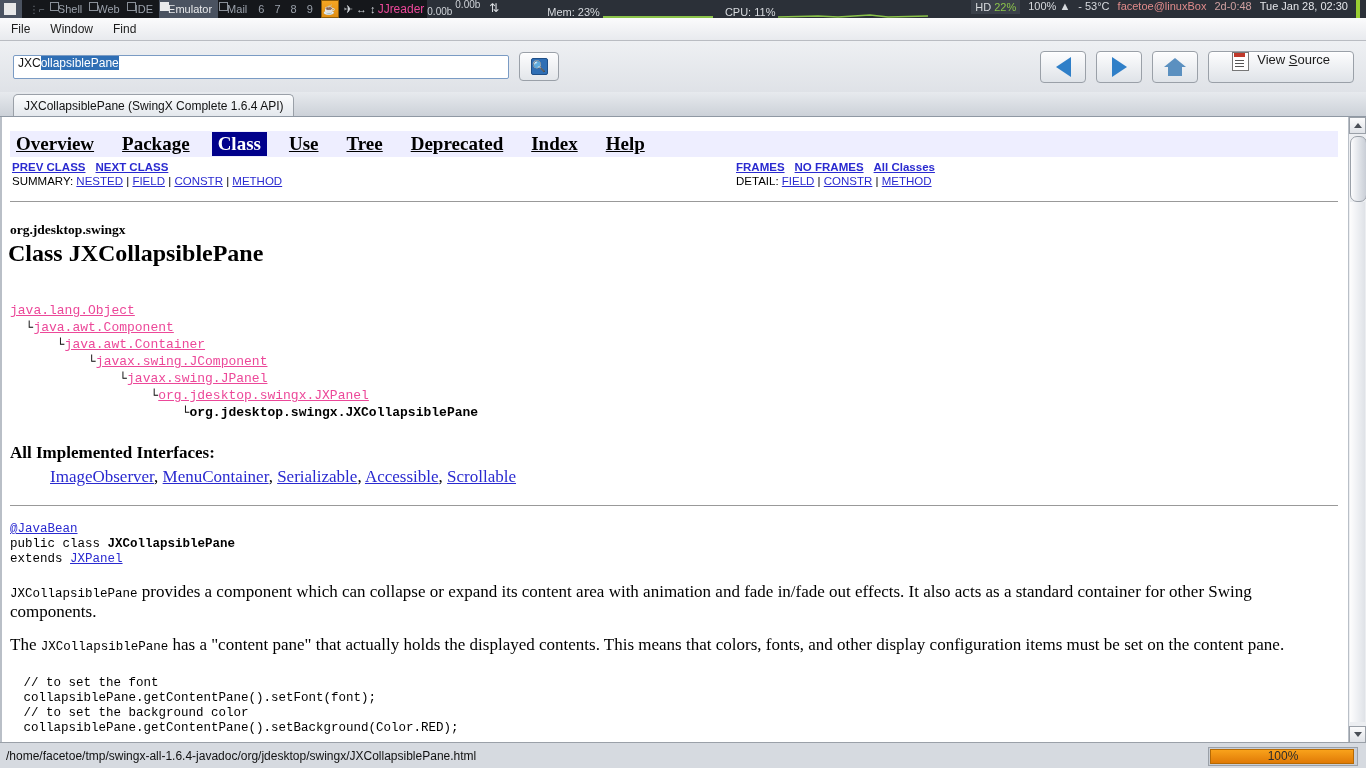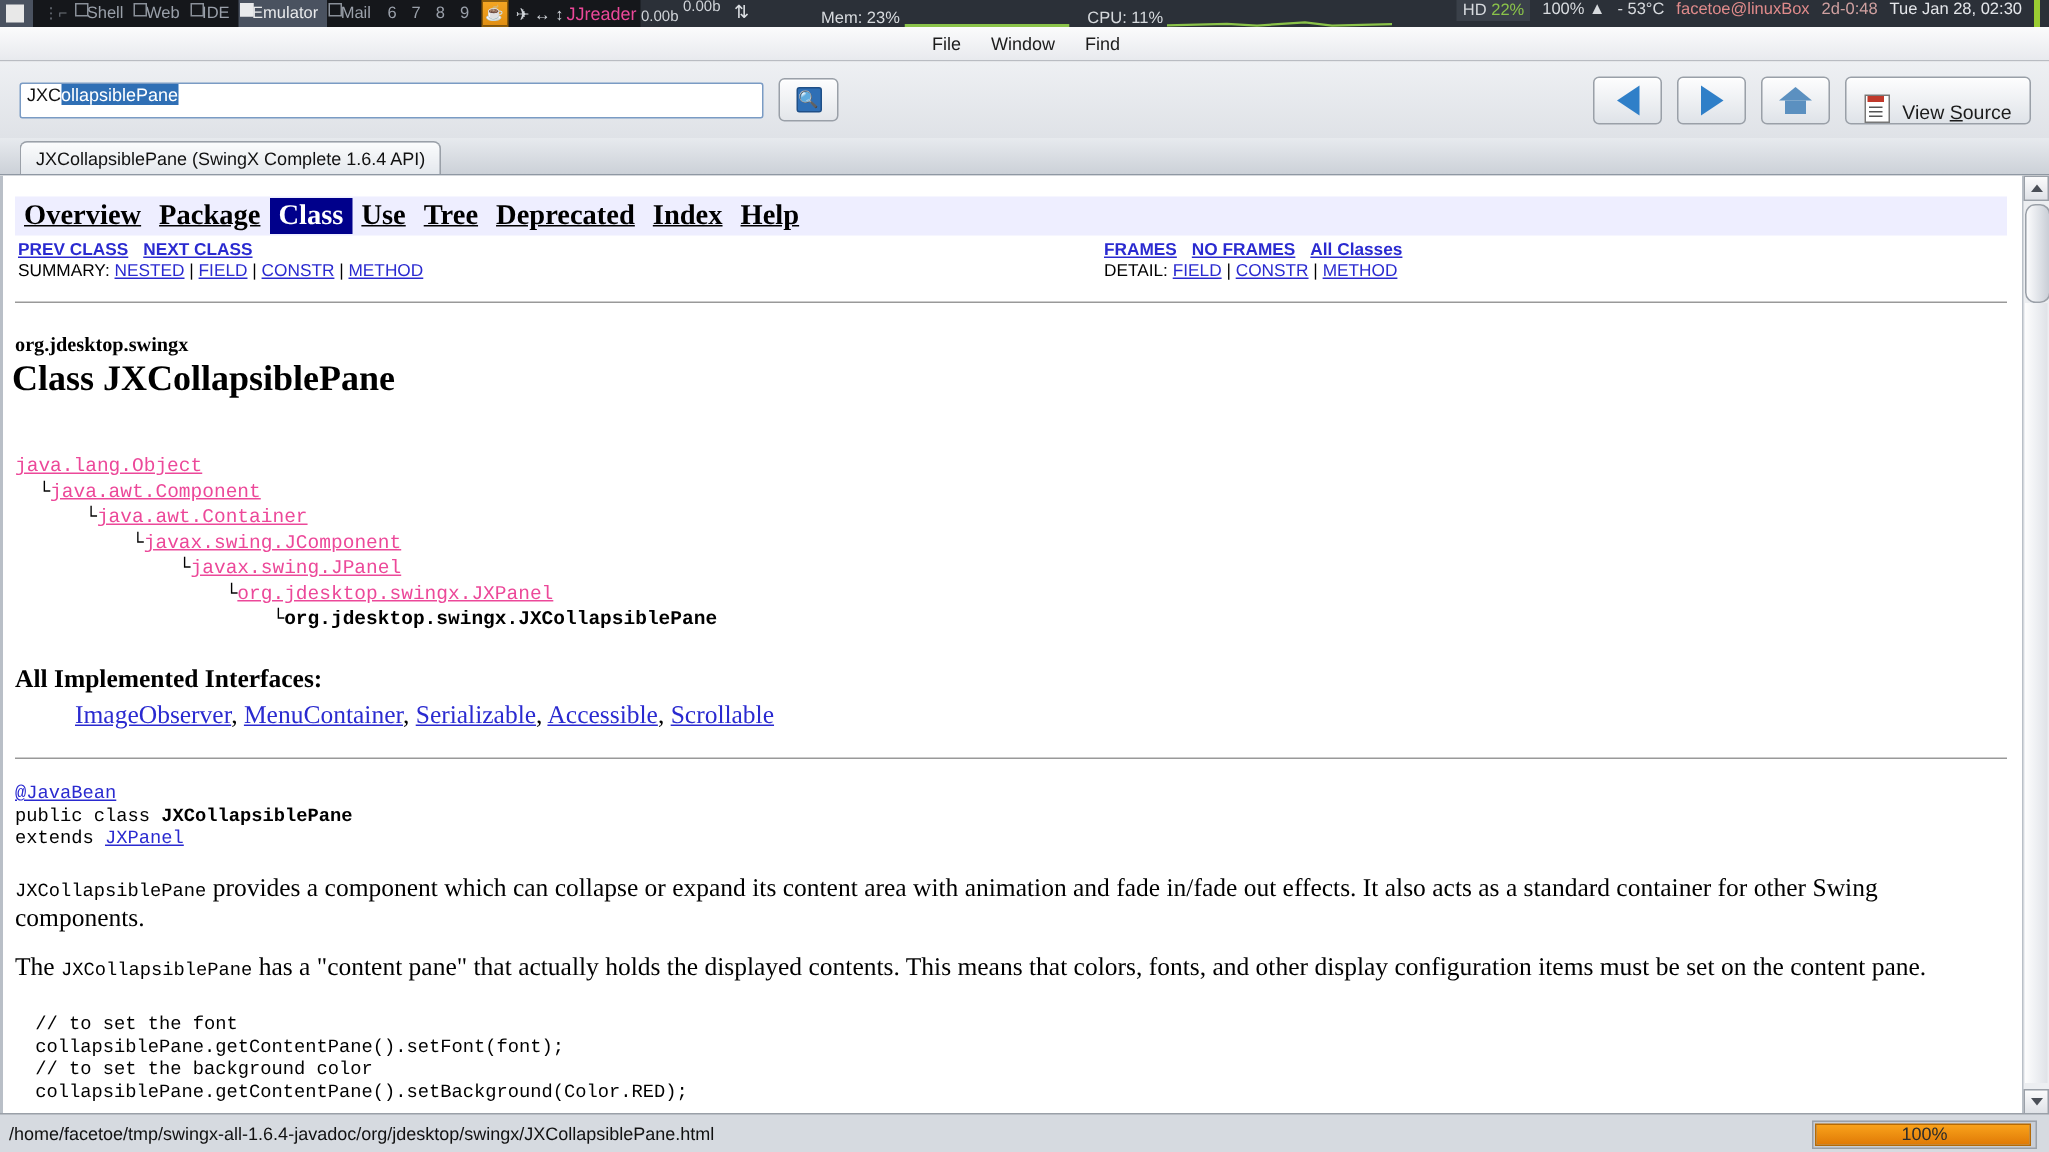--- a/index.html
+++ b/index.html
@@ -47,21 +47,21 @@
   .user{color:#e08b8b;}
   .uptime{color:#cfa0a0;}
   .clock{color:#e4e6ea;}
   .greenbar{width:4px;height:18px;background:#9acd32;}
 
   
   .menubar{
     position:absolute;left:0;top:18px;width:1366px;height:22px;
     background:linear-gradient(#fbfbfc,#e8eaee);
     border-bottom:1px solid #b9bcc2;
-    display:flex;align-items:center;font-size:12px;color:#1c1c1c;justify-content:center;
+    display:flex;align-items:center;font-size:12px;color:#1c1c1c;
   }
   .menubar .mi{padding:2px 9px;margin-left:2px;}
 
   
   .toolbar{
     position:absolute;left:0;top:41px;width:1366px;height:51px;
     background:linear-gradient(#eef0f3,#dfe2e7);
     display:flex;align-items:center;
   }
   .searchwrap{margin-left:13px;width:496px;height:24px;
@@ -84,23 +84,23 @@
     background:linear-gradient(#fdfdfe,#dfe3e8);
     display:flex;align-items:center;justify-content:center;
     box-shadow:inset 0 1px 0 #fff;
   }
   .tri-l{width:0;height:0;border-top:10px solid transparent;border-bottom:10px solid transparent;border-right:15px solid #2f7fc8;}
   .tri-r{width:0;height:0;border-top:10px solid transparent;border-bottom:10px solid transparent;border-left:15px solid #2f7fc8;}
   .home{position:relative;width:22px;height:18px;}
   .home .roof{position:absolute;left:0;top:0;width:0;height:0;border-left:11px solid transparent;border-right:11px solid transparent;border-bottom:9px solid #5b90c0;}
   .home .body{position:absolute;left:4px;top:9px;width:14px;height:9px;background:#5b90c0;}
   .vsbtn{
-    height:30px;padding:0 12px;border:1px solid #9aa0a8;border-radius:4px;
+    height:30px;padding:0 23px;border:1px solid #9aa0a8;border-radius:4px;
     background:linear-gradient(#fdfdfe,#dfe3e8);
-    display:flex;align-items:flex-end;gap:8px;font-size:13px;color:#1b1b1b;
+    display:flex;align-items:flex-start;gap:8px;font-size:13px;color:#1b1b1b;
     box-shadow:inset 0 1px 0 #fff;
   }
   .docicon{position:relative;width:15px;height:17px;background:#fff;border:1px solid #777;}
   .docicon .bar{position:absolute;left:1px;top:0px;width:11px;height:4px;background:#c0392b;}
   .docicon .ln{position:absolute;left:2px;width:9px;height:1px;background:#555;}
   .vsbtn u{text-decoration:underline;}
 
   
   .tabstrip{
     position:absolute;left:0;top:92px;width:1366px;height:24px;
@@ -133,21 +133,21 @@
     background:linear-gradient(to right,#fcfcfd,#e2e5ea,#c9ced6);border:1px solid #9aa0a8;border-radius:7px;}
   .sbtrack{position:absolute;left:1px;top:85px;width:15px;height:520px;
     background:linear-gradient(to right,#fdfdfd,#eef0f3,#dfe2e7);}
   .arrow-up{width:0;height:0;border-left:4px solid transparent;border-right:4px solid transparent;border-bottom:5px solid #4a4f57;}
   .arrow-dn{width:0;height:0;border-left:4px solid transparent;border-right:4px solid transparent;border-top:5px solid #4a4f57;}
 
   
   .jd{position:absolute;left:2px;top:0;width:1344px;font-family:"Liberation Serif",serif;color:#000;}
   .navbar{
     margin:14px 8px 0 8px;background:#eeeeff;border:0;
-    height:26px;display:flex;align-items:center;
+    height:26px;display:flex;align-items:center;gap:16px;
   }
   .navbar a{
     font-family:"Liberation Serif",serif;font-weight:bold;font-size:19px;
     color:#000;text-decoration:underline;padding:0 6px;
   }
   .navbar .cur{background:#00008b;color:#fff;text-decoration:none;padding:1px 6px;}
   .subnav{position:relative;margin:4px 8px 0 8px;height:30px;font-size:11px;font-family:"Liberation Sans",sans-serif;}
   .subnav .l{position:absolute;left:2px;top:0;}
   .subnav .r{position:absolute;left:726px;top:0;}
   .subnav a{color:#2a2ad0;text-decoration:underline;}

